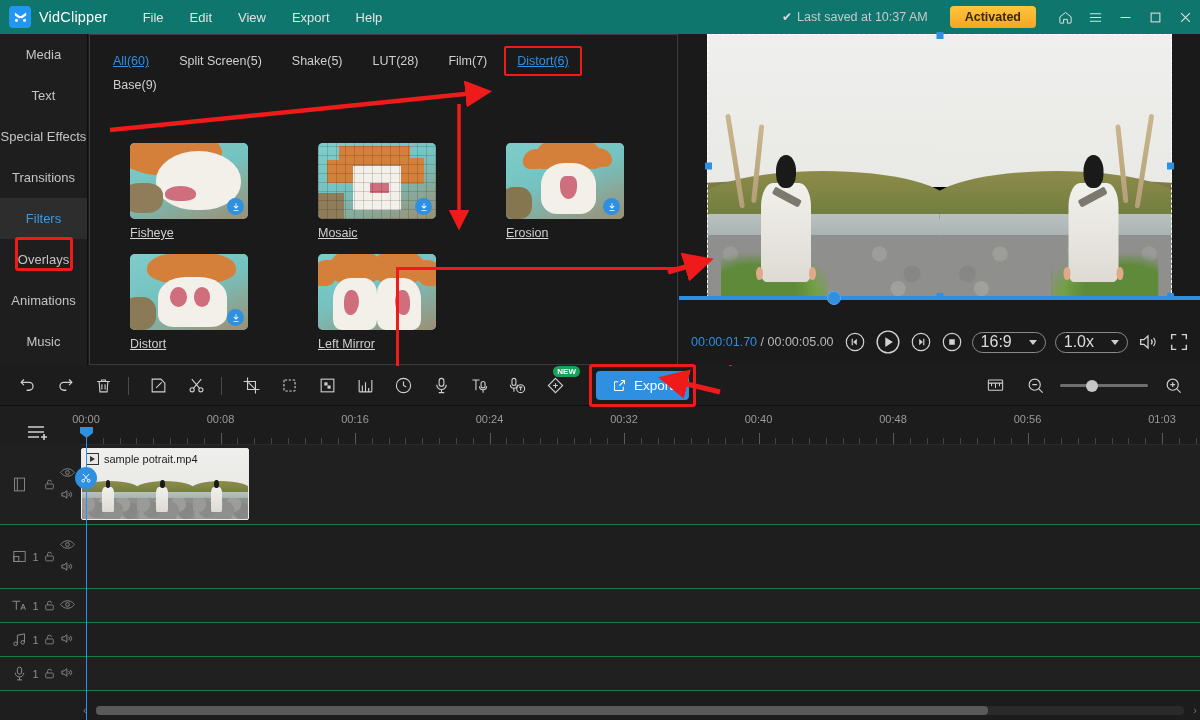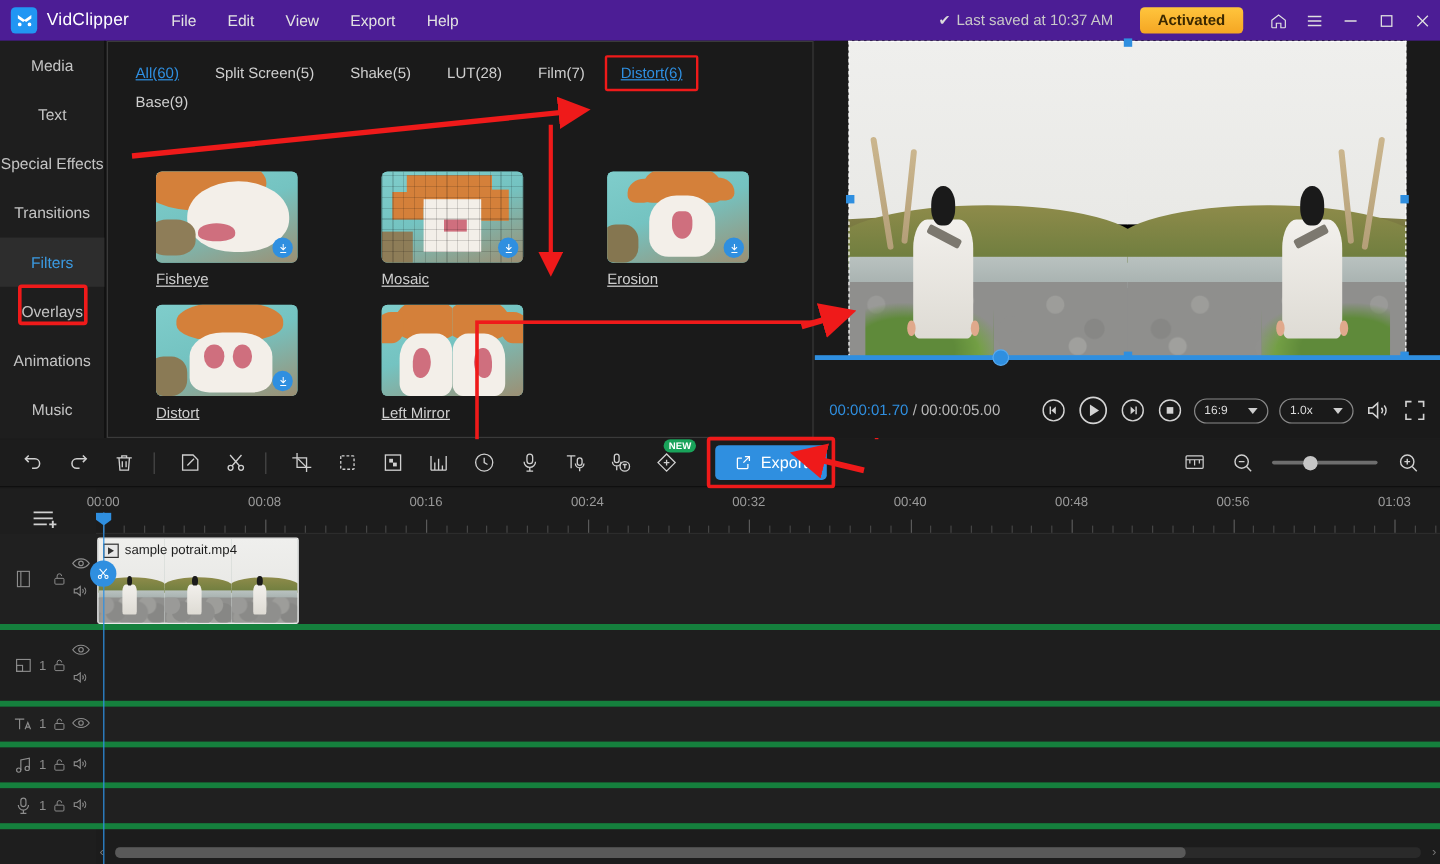--- a/index.html
+++ b/index.html
@@ -8,21 +8,21 @@
     background: #1c1c1c;
     font-family: "Liberation Sans", sans-serif;
     overflow: hidden;
     color: #d8d8d8;
   }
   #app { position: relative; width: 1200px; height: 720px; }
 
   
   .titlebar {
     position: absolute; top: 0; left: 0; width: 1200px; height: 34px;
-    background: #4c1d95;
+    background: #0f766e;
     display: flex; align-items: center;
   }
   .logo {
     width: 22px; height: 22px; margin-left: 9px; border-radius: 4px;
     background: #2196f3; position: relative; flex: none;
     display: flex; align-items: center; justify-content: center;
   }
   .logo svg { width: 15px; height: 15px; }
   .app-title {
     margin-left: 8px; font-size: 14.5px; color: #ffffff; letter-spacing: .2px;
@@ -175,21 +175,21 @@
   }
   .tcode { margin-left: 12px; font-size: 12.5px; color: #b8b8b8; }
   .tcode .cur { color: #2f8fe0; }
   .pv-btns { margin-left: auto; margin-right: 10px; display: flex; align-items: center; gap: 9px; }
   .cbtn { width: 22px; height: 22px; display: flex; align-items: center; justify-content: center; color: #d3d3d3; }
   .cbtn.big { width: 26px; height: 26px; }
   .cbtn svg { width: 100%; height: 100%; }
   .pill {
     height: 21px; min-width: 58px; border: 1px solid #8a8a8a; border-radius: 11px;
     display: flex; align-items: center; justify-content: center; gap: 17px;
-    font-size: 10px; color: #dcdcdc; padding: 0 8px;
+    font-size: 16px; color: #dcdcdc; padding: 0 8px;
   }
   .caret { width: 0; height: 0; border-left: 4px solid transparent; border-right: 4px solid transparent; border-top: 5px solid #cfcfcf; }
 
   
   .toolbar {
     position: absolute; top: 366px; left: 0; width: 1200px; height: 40px;
     background: #1c1c1c; display: flex; align-items: center;
     border-bottom: 1px solid #0f0f0f;
   }
   .tool { width: 30px; height: 30px; margin-left: 8px; display: flex; align-items: center; justify-content: center; color: #cfcfcf; position: relative; }
@@ -222,21 +222,21 @@
   .ruler { position: absolute; left: 80px; top: 0; right: 0; height: 38px; border-bottom: 1px solid #2c2c2c; }
   .tick-lbl { position: absolute; top: 6px; font-size: 11px; color: #9a9a9a; transform: translateX(-50%); }
   .tick { position: absolute; bottom: 0; width: 1px; background: #5a5a5a; }
   .tick.maj { height: 11px; }
   .tick.min { height: 6px; background: #454545; }
   .playhead { position: absolute; top: 20px; bottom: 0; width: 1px; background: #2f8fe0; z-index: 30; }
   .playhead .cap {
     position: absolute; top: 0; left: -6px; width: 13px; height: 11px; background: #2f8fe0;
     clip-path: polygon(0 0, 100% 0, 100% 55%, 50% 100%, 0 55%);
   }
-  .trow { position: absolute; left: 0; right: 0; border-bottom: 5px solid #15803d; padding-left: 16px; }
+  .trow { position: absolute; left: 0; right: 0; border-bottom: 1px solid #15803d; padding-left: 16px; }
   .trow-head { position: absolute; left: 0; top: 0; width: 80px; height: 100%;
                display: flex; align-items: center; color: #8d8d8d; font-size: 11px; }
   .th-icon { width: 22px; margin-left: 8px; display: flex; align-items: center; justify-content: center; }
   .th-icon svg { width: 17px; height: 17px; }
   .th-num { width: 11px; text-align: center; }
   .th-lock { width: 16px; display: flex; align-items: center; justify-content: center; }
   .th-lock svg { width: 13px; height: 13px; }
   .th-eyes { margin-left: 3px; display: flex; flex-direction: column; align-items: center; gap: 7px; }
   .th-eyes.inline { flex-direction: row; gap: 0; }
   .th-eyes svg { width: 15px; height: 13px; }

